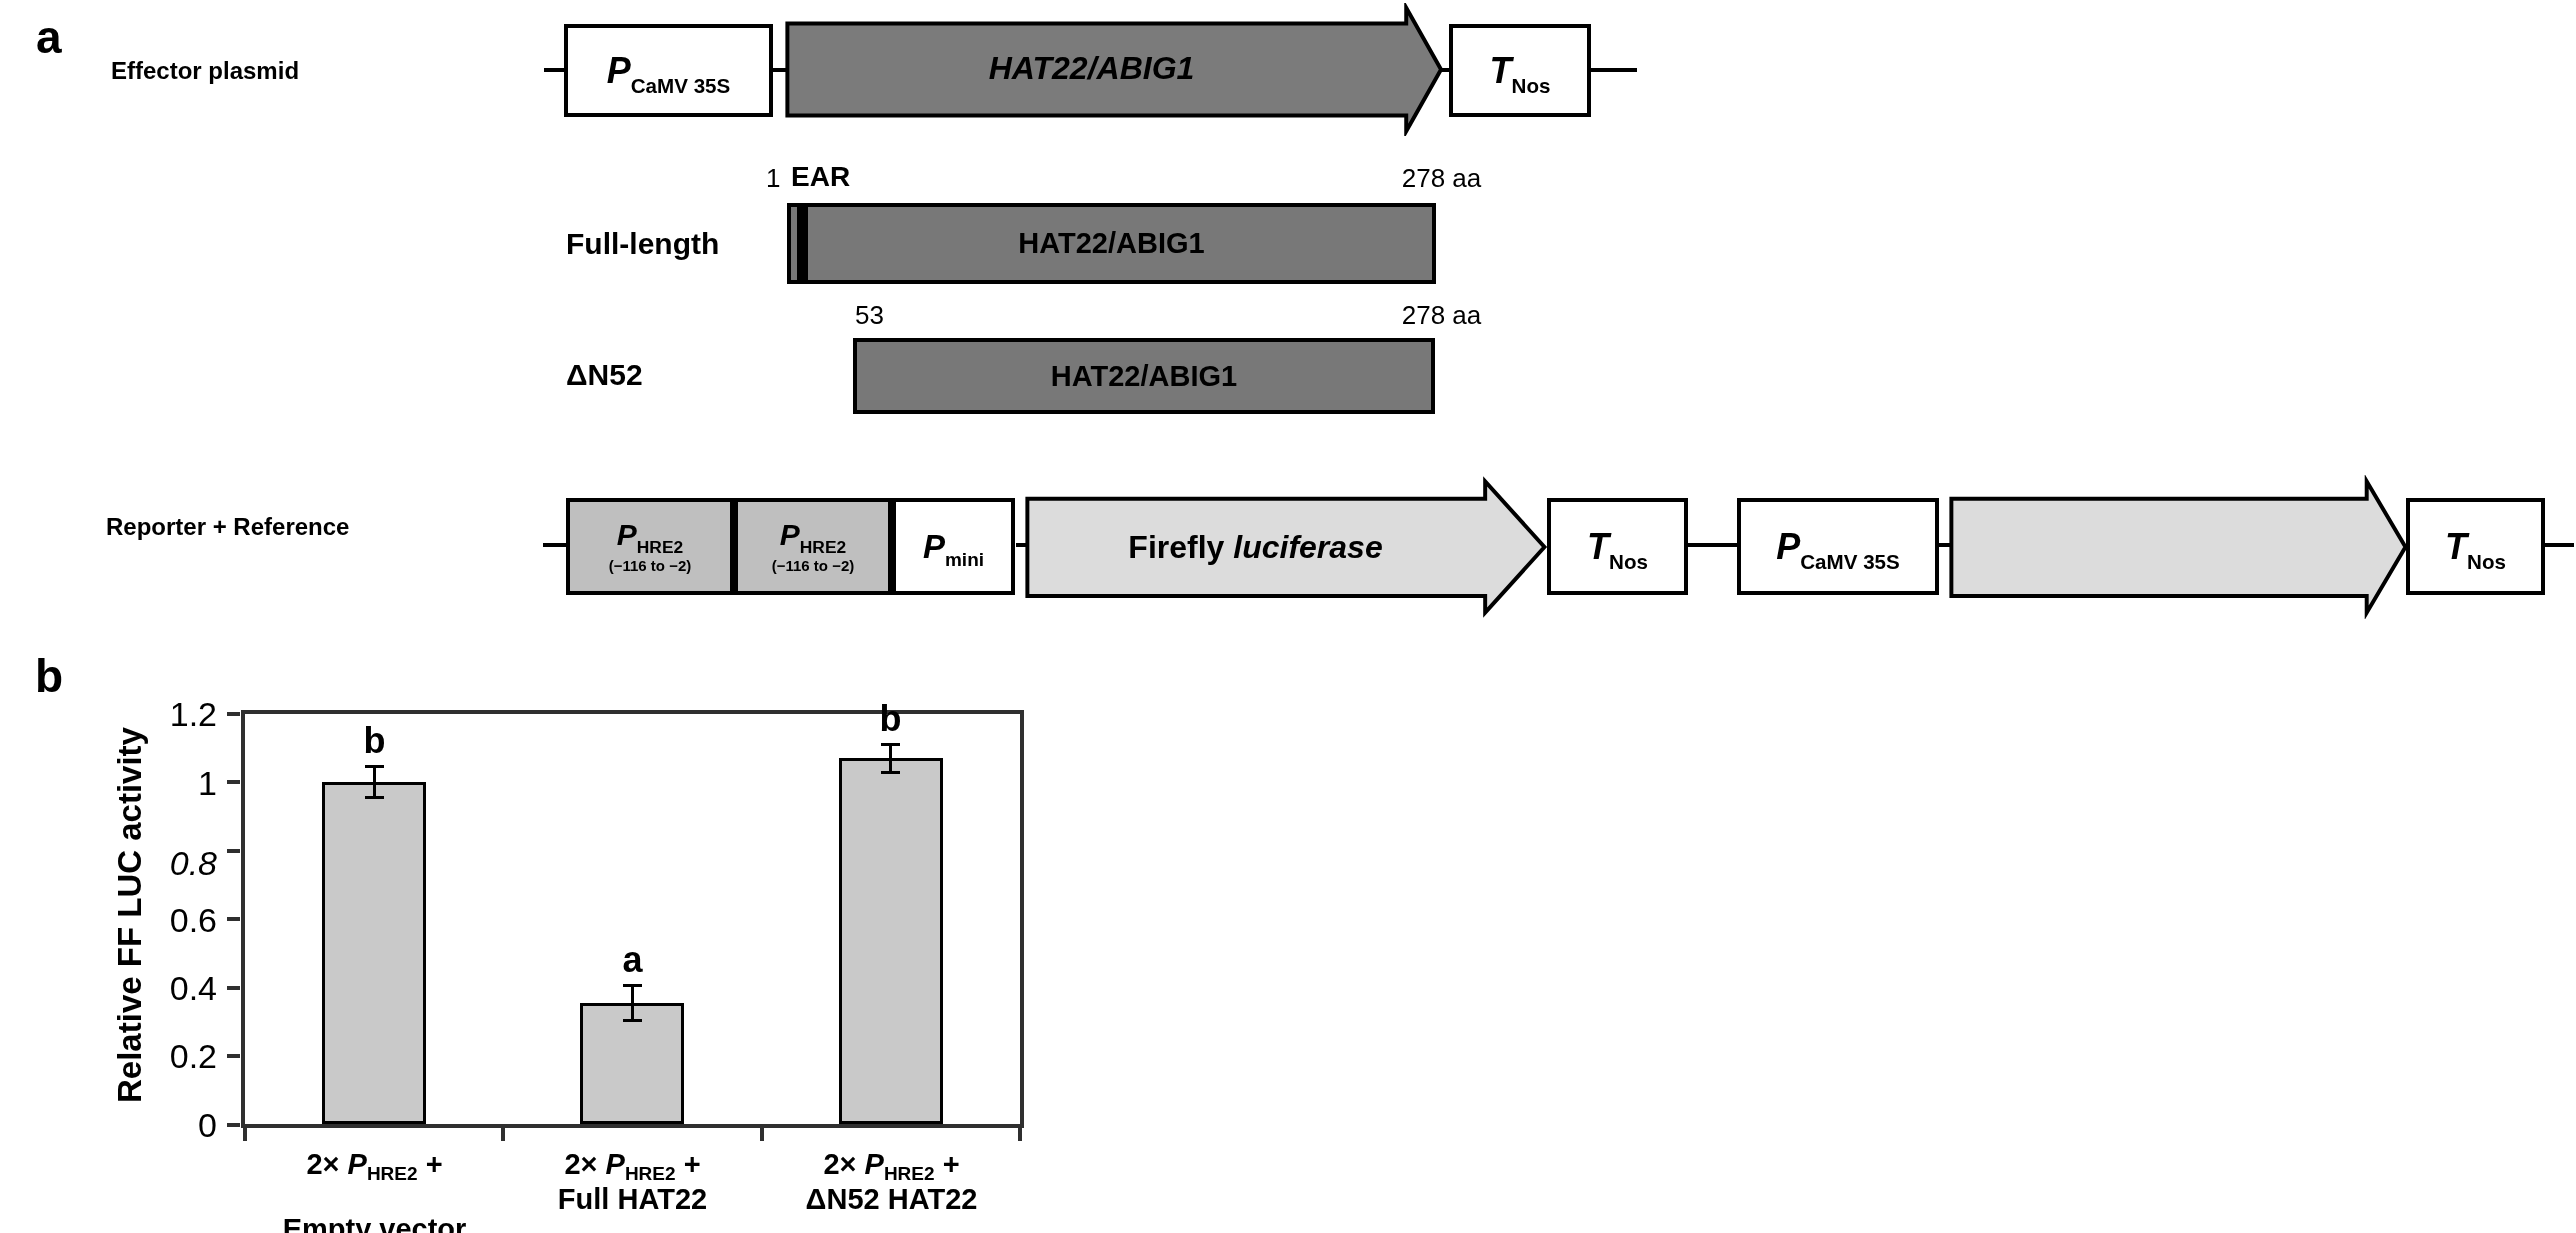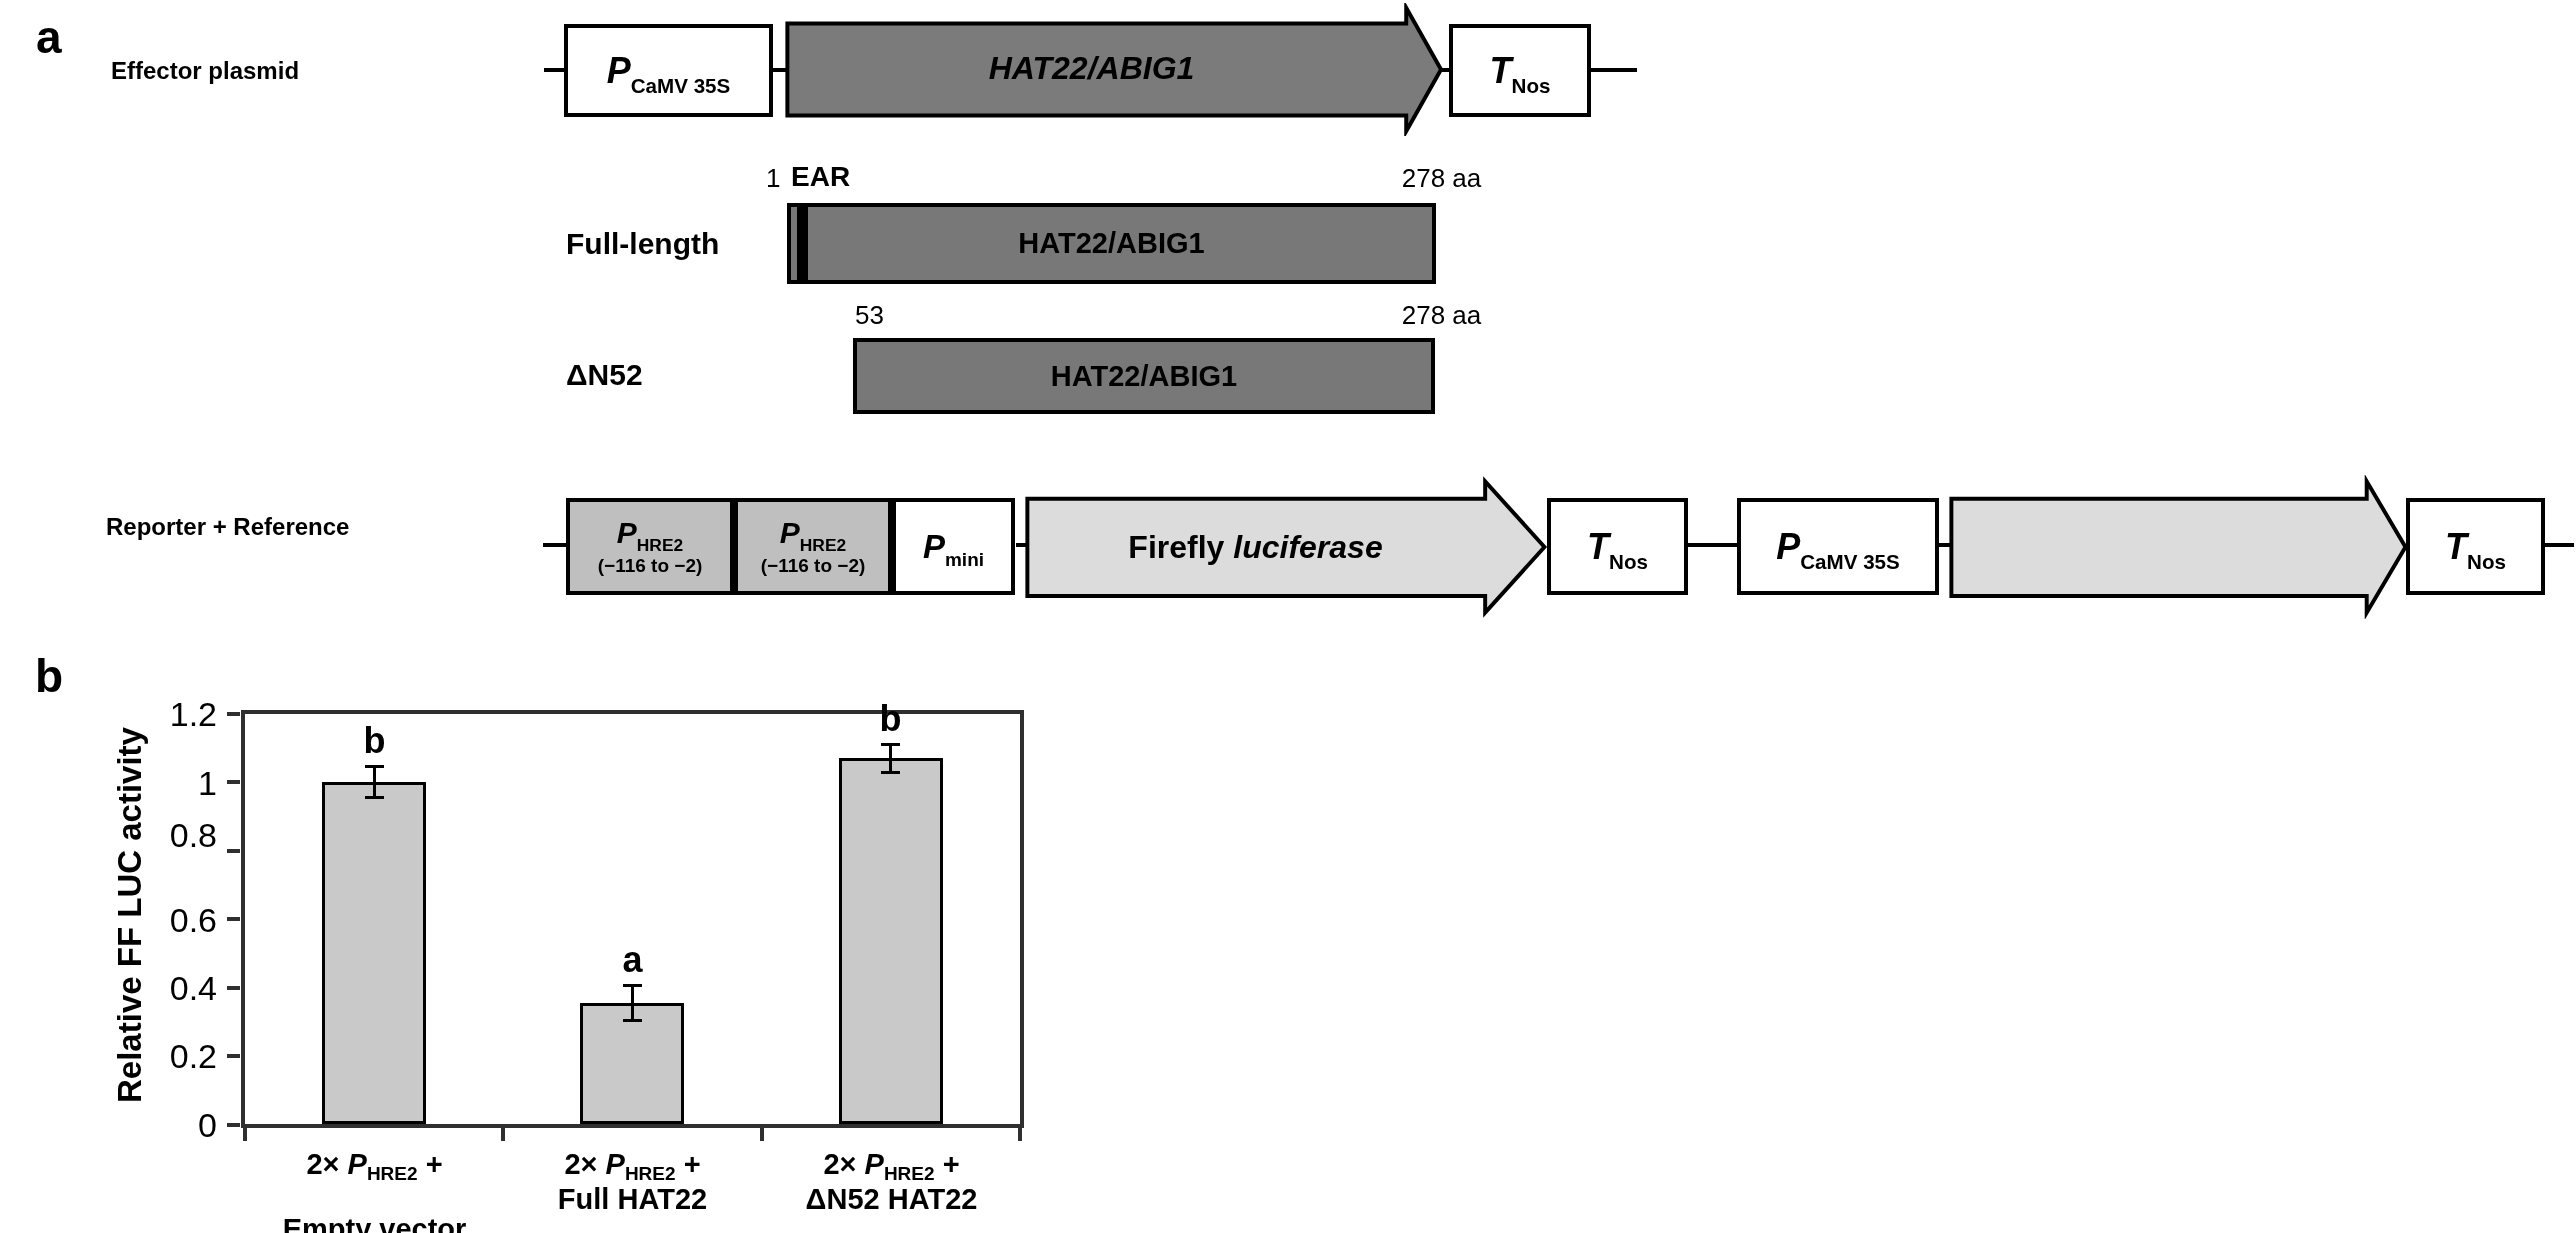--- a/index.html
+++ b/index.html
@@ -16,21 +16,21 @@
     position:absolute;box-sizing:border-box;border:4px solid #000;background:#fff;
     display:flex;align-items:center;justify-content:center;text-align:center;
   }
   .gray-box{background:#bfbfbf;}
   .dark-bar{position:absolute;box-sizing:border-box;border:4px solid #000;background:#787878;
     display:flex;align-items:center;justify-content:center;}
   .p-main{font-size:36px;font-weight:bold;font-style:italic;line-height:1;}
   .p-sub{font-size:20.6px;font-weight:bold;line-height:1;position:relative;top:10.3px;}
   .hre2-main{font-size:30px;font-weight:bold;font-style:italic;line-height:1;}
   .hre2-sub{font-size:17.4px;font-weight:bold;line-height:1;position:relative;top:8px;}
-  .hre2-range{font-size:19px;font-weight:bold;line-height:1;margin-top:7.1px;}
+  .hre2-range{font-size:15px;font-weight:bold;line-height:1;margin-top:7.1px;}
   .gene-label{position:absolute;font-size:32px;font-weight:bold;font-style:italic;text-align:center;line-height:1;}
   .bar-gene-label{font-size:29px;font-weight:bold;line-height:1;}
   .luc-label{position:absolute;font-size:32px;font-weight:bold;text-align:center;line-height:1;white-space:nowrap;}
   .luc-italic{font-style:italic;}
   .coord-label{position:absolute;font-size:26px;line-height:1;white-space:nowrap;}
   .ear-label{position:absolute;font-size:28px;font-weight:bold;line-height:1;}
   .ear-stripe{position:absolute;top:0;bottom:0;width:11px;background:#000;}
   
   #plot{position:absolute;left:241px;top:710px;width:775px;height:410px;
     border:4.7px solid #2f2f2f;box-sizing:content-box;background:#fff;}
@@ -130,21 +130,21 @@
   <div id="plot">
       <div class="ytick-mark" style="top: 409px;"></div>
       <div class="ytick-label" style="top: 394px;">0</div>
       <div class="ytick-mark" style="top: 340px;"></div>
       <div class="ytick-label" style="top: 325px;">0.2</div>
       <div class="ytick-mark" style="top: 272px;"></div>
       <div class="ytick-label" style="top: 257px;">0.4</div>
       <div class="ytick-mark" style="top: 203px;"></div>
       <div class="ytick-label" style="top: 189px;">0.6</div>
       <div class="ytick-mark" style="top: 135px;"></div>
-      <div class="ytick-label" style="top: 104px;">0.8</div>
+      <div class="ytick-label" style="top: 132px; font-style: italic;">0.8</div>
       <div class="ytick-mark" style="top: 66px;"></div>
       <div class="ytick-label" style="top: 52px;">1</div>
       <div class="ytick-mark" style="top: -2px;"></div>
       <div class="ytick-label" style="top: -16.6px;">1.2</div>
       <div class="xtick-mark" style="left: -2px;"></div>
       <div class="xtick-mark" style="left: 256px;"></div>
       <div class="xtick-mark" style="left: 515px;"></div>
       <div class="xtick-mark" style="left: 773px;"></div>
       <div class="chart-bar" style="left: 77px; top: 68px; width: 104px; height: 342px; background: rgb(201, 201, 201); border-color: rgb(0, 0, 0);"></div>
       <div class="err-line" style="left: 128px; top: 53px; height: 31px;"></div>

